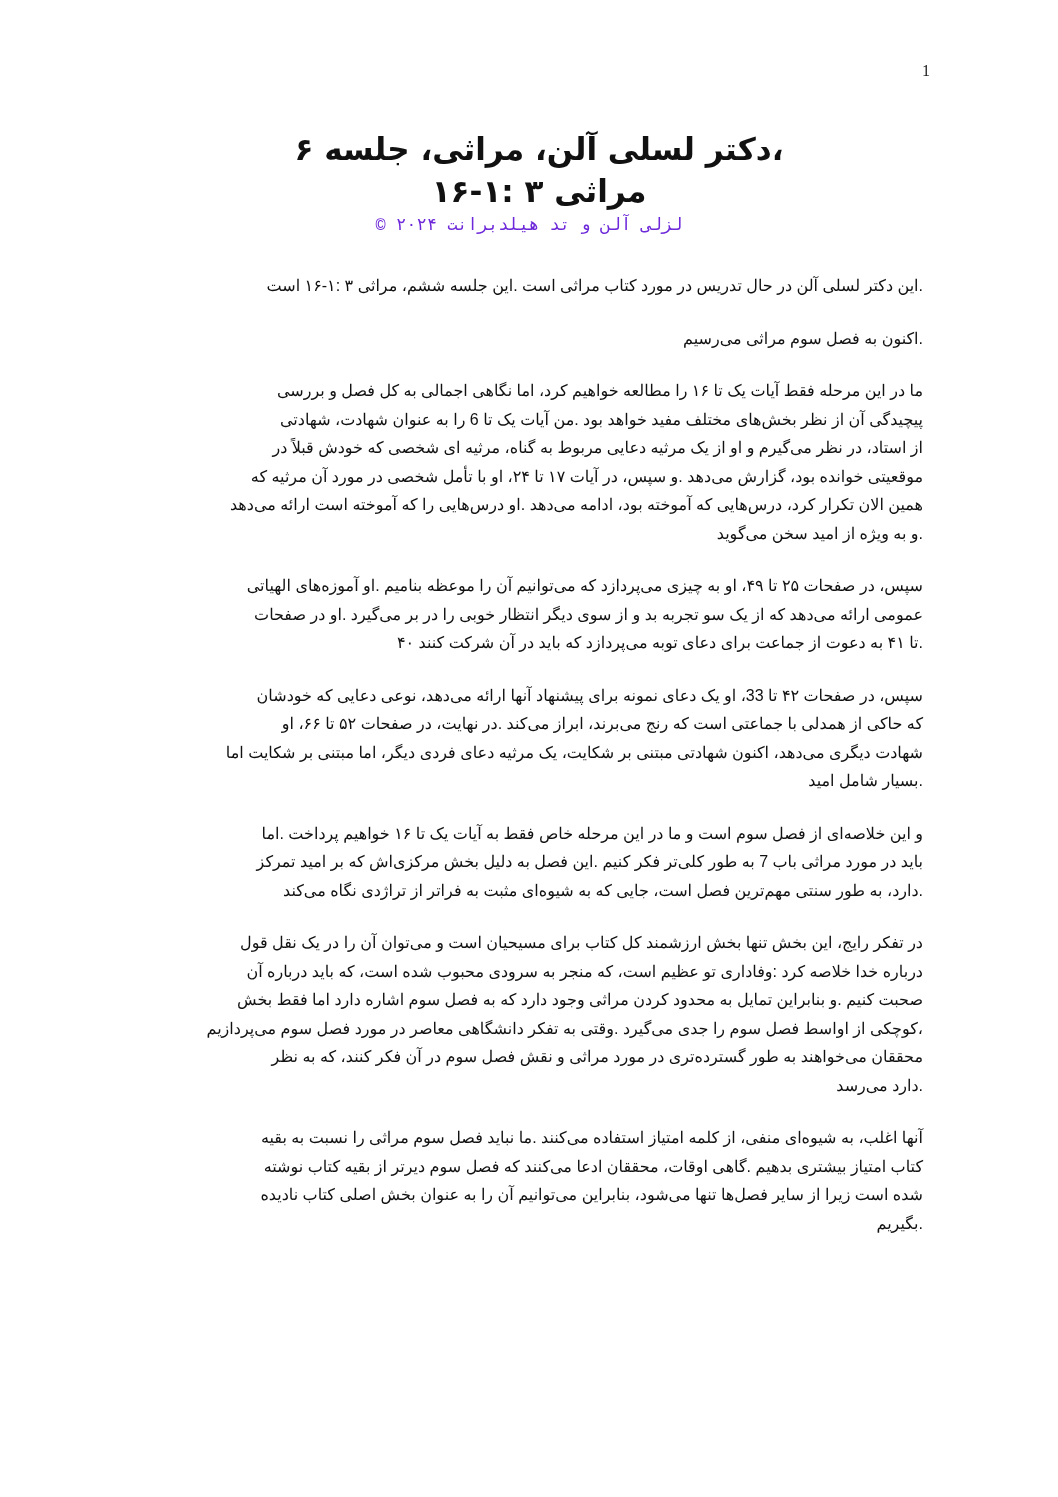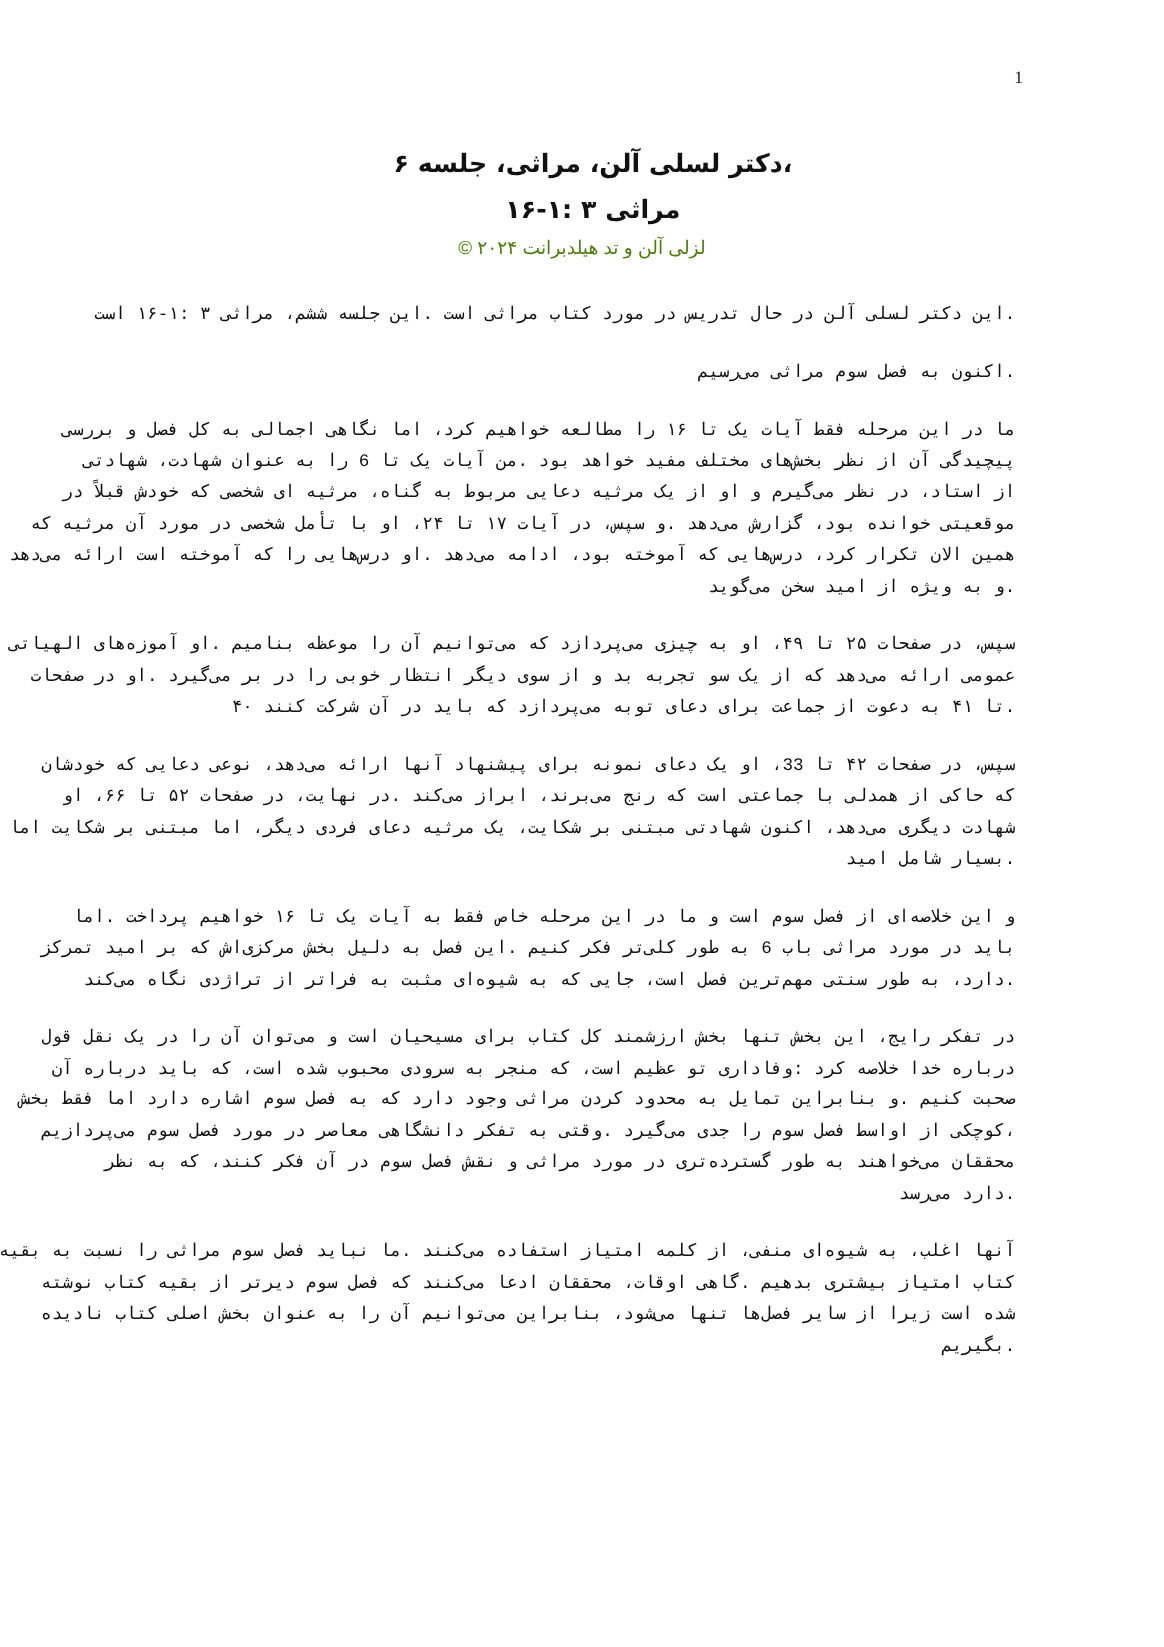--- a/index.html
+++ b/index.html
@@ -3,30 +3,30 @@
   <meta charset="utf-8">
   <style>
     html, body { margin: 0; padding: 0; background: #ffffff; }
     body { width: 1058px; height: 1497px; position: relative; overflow: hidden; color: #111111; }
     .page-number {
       position: absolute; top: 62px; left: 922px;
       font-family: "Liberation Serif", serif; font-size: 16px; color: #222;
     }
     .title-block { position: absolute; top: 128px; left: 0; width: 1058px; text-align: center; direction: rtl; }
     .title-line {
-      font-family: "DejaVu Sans", sans-serif; font-weight: bold; font-size: 23px;
+      font-family: "DejaVu Sans", sans-serif; font-weight: bold; font-size: 31px;
       line-height: 42px; color: #111; margin-left: 20px;
     }
     .byline {
-      font-family: Liberation Sans, sans-serif; font-size: 17px; line-height: 28px; color: #4d7c0f;
+      font-family: Liberation Mono, monospace; font-size: 17px; line-height: 28px; color: #6d28d9;
     }
     .body {
       position: absolute; top: 272px; left: 128px; width: 795px;
       direction: rtl; text-align: right;
-      font-family: Liberation Mono, monospace; font-size: 16px; color: #111;
+      font-family: Liberation Sans, sans-serif; font-size: 16px; color: #111;
     }
     .para { margin: 0 0 24px 0; }
     .line { line-height: 28.5px; white-space: nowrap; display: block; }
   </style>
 </head>
 <body>
 
 <div class="page-number">1</div>
 
 <div class="title-block">
@@ -56,21 +56,21 @@
       <span class="line">.تا ۴۱ به دعوت از جماعت برای دعای توبه می‌پردازد که باید در آن شرکت کنند ۴۰</span>
     </div>
     <div class="para">
       <span class="line">سپس، در صفحات ۴۲ تا 33، او یک دعای نمونه برای پیشنهاد آنها ارائه می‌دهد، نوعی دعایی که خودشان</span>
       <span class="line">که حاکی از همدلی با جماعتی است که رنج می‌برند، ابراز می‌کند .در نهایت، در صفحات ۵۲ تا ۶۶، او</span>
       <span class="line">شهادت دیگری می‌دهد، اکنون شهادتی مبتنی بر شکایت، یک مرثیه دعای فردی دیگر، اما مبتنی بر شکایت اما</span>
       <span class="line">.بسیار شامل امید</span>
     </div>
     <div class="para">
       <span class="line">و این خلاصه‌ای از فصل سوم است و ما در این مرحله خاص فقط به آیات یک تا ۱۶ خواهیم پرداخت .اما</span>
-      <span class="line">باید در مورد مراثی باب 6 به طور کلی‌تر فکر کنیم .این فصل به دلیل بخش مرکزی‌اش که بر امید تمرکز</span>
+      <span class="line">باید در مورد مراثی باب 7 به طور کلی‌تر فکر کنیم .این فصل به دلیل بخش مرکزی‌اش که بر امید تمرکز</span>
       <span class="line">.دارد، به طور سنتی مهم‌ترین فصل است، جایی که به شیوه‌ای مثبت به فراتر از تراژدی نگاه می‌کند</span>
     </div>
     <div class="para">
       <span class="line">در تفکر رایج، این بخش تنها بخش ارزشمند کل کتاب برای مسیحیان است و می‌توان آن را در یک نقل قول</span>
       <span class="line">درباره خدا خلاصه کرد :وفاداری تو عظیم است، که منجر به سرودی محبوب شده است، که باید درباره آن</span>
       <span class="line">صحبت کنیم .و بنابراین تمایل به محدود کردن مراثی وجود دارد که به فصل سوم اشاره دارد اما فقط بخش</span>
       <span class="line">،کوچکی از اواسط فصل سوم را جدی می‌گیرد .وقتی به تفکر دانشگاهی معاصر در مورد فصل سوم می‌پردازیم</span>
       <span class="line">محققان می‌خواهند به طور گسترده‌تری در مورد مراثی و نقش فصل سوم در آن فکر کنند، که به نظر</span>
       <span class="line">.دارد می‌رسد</span>
     </div>

